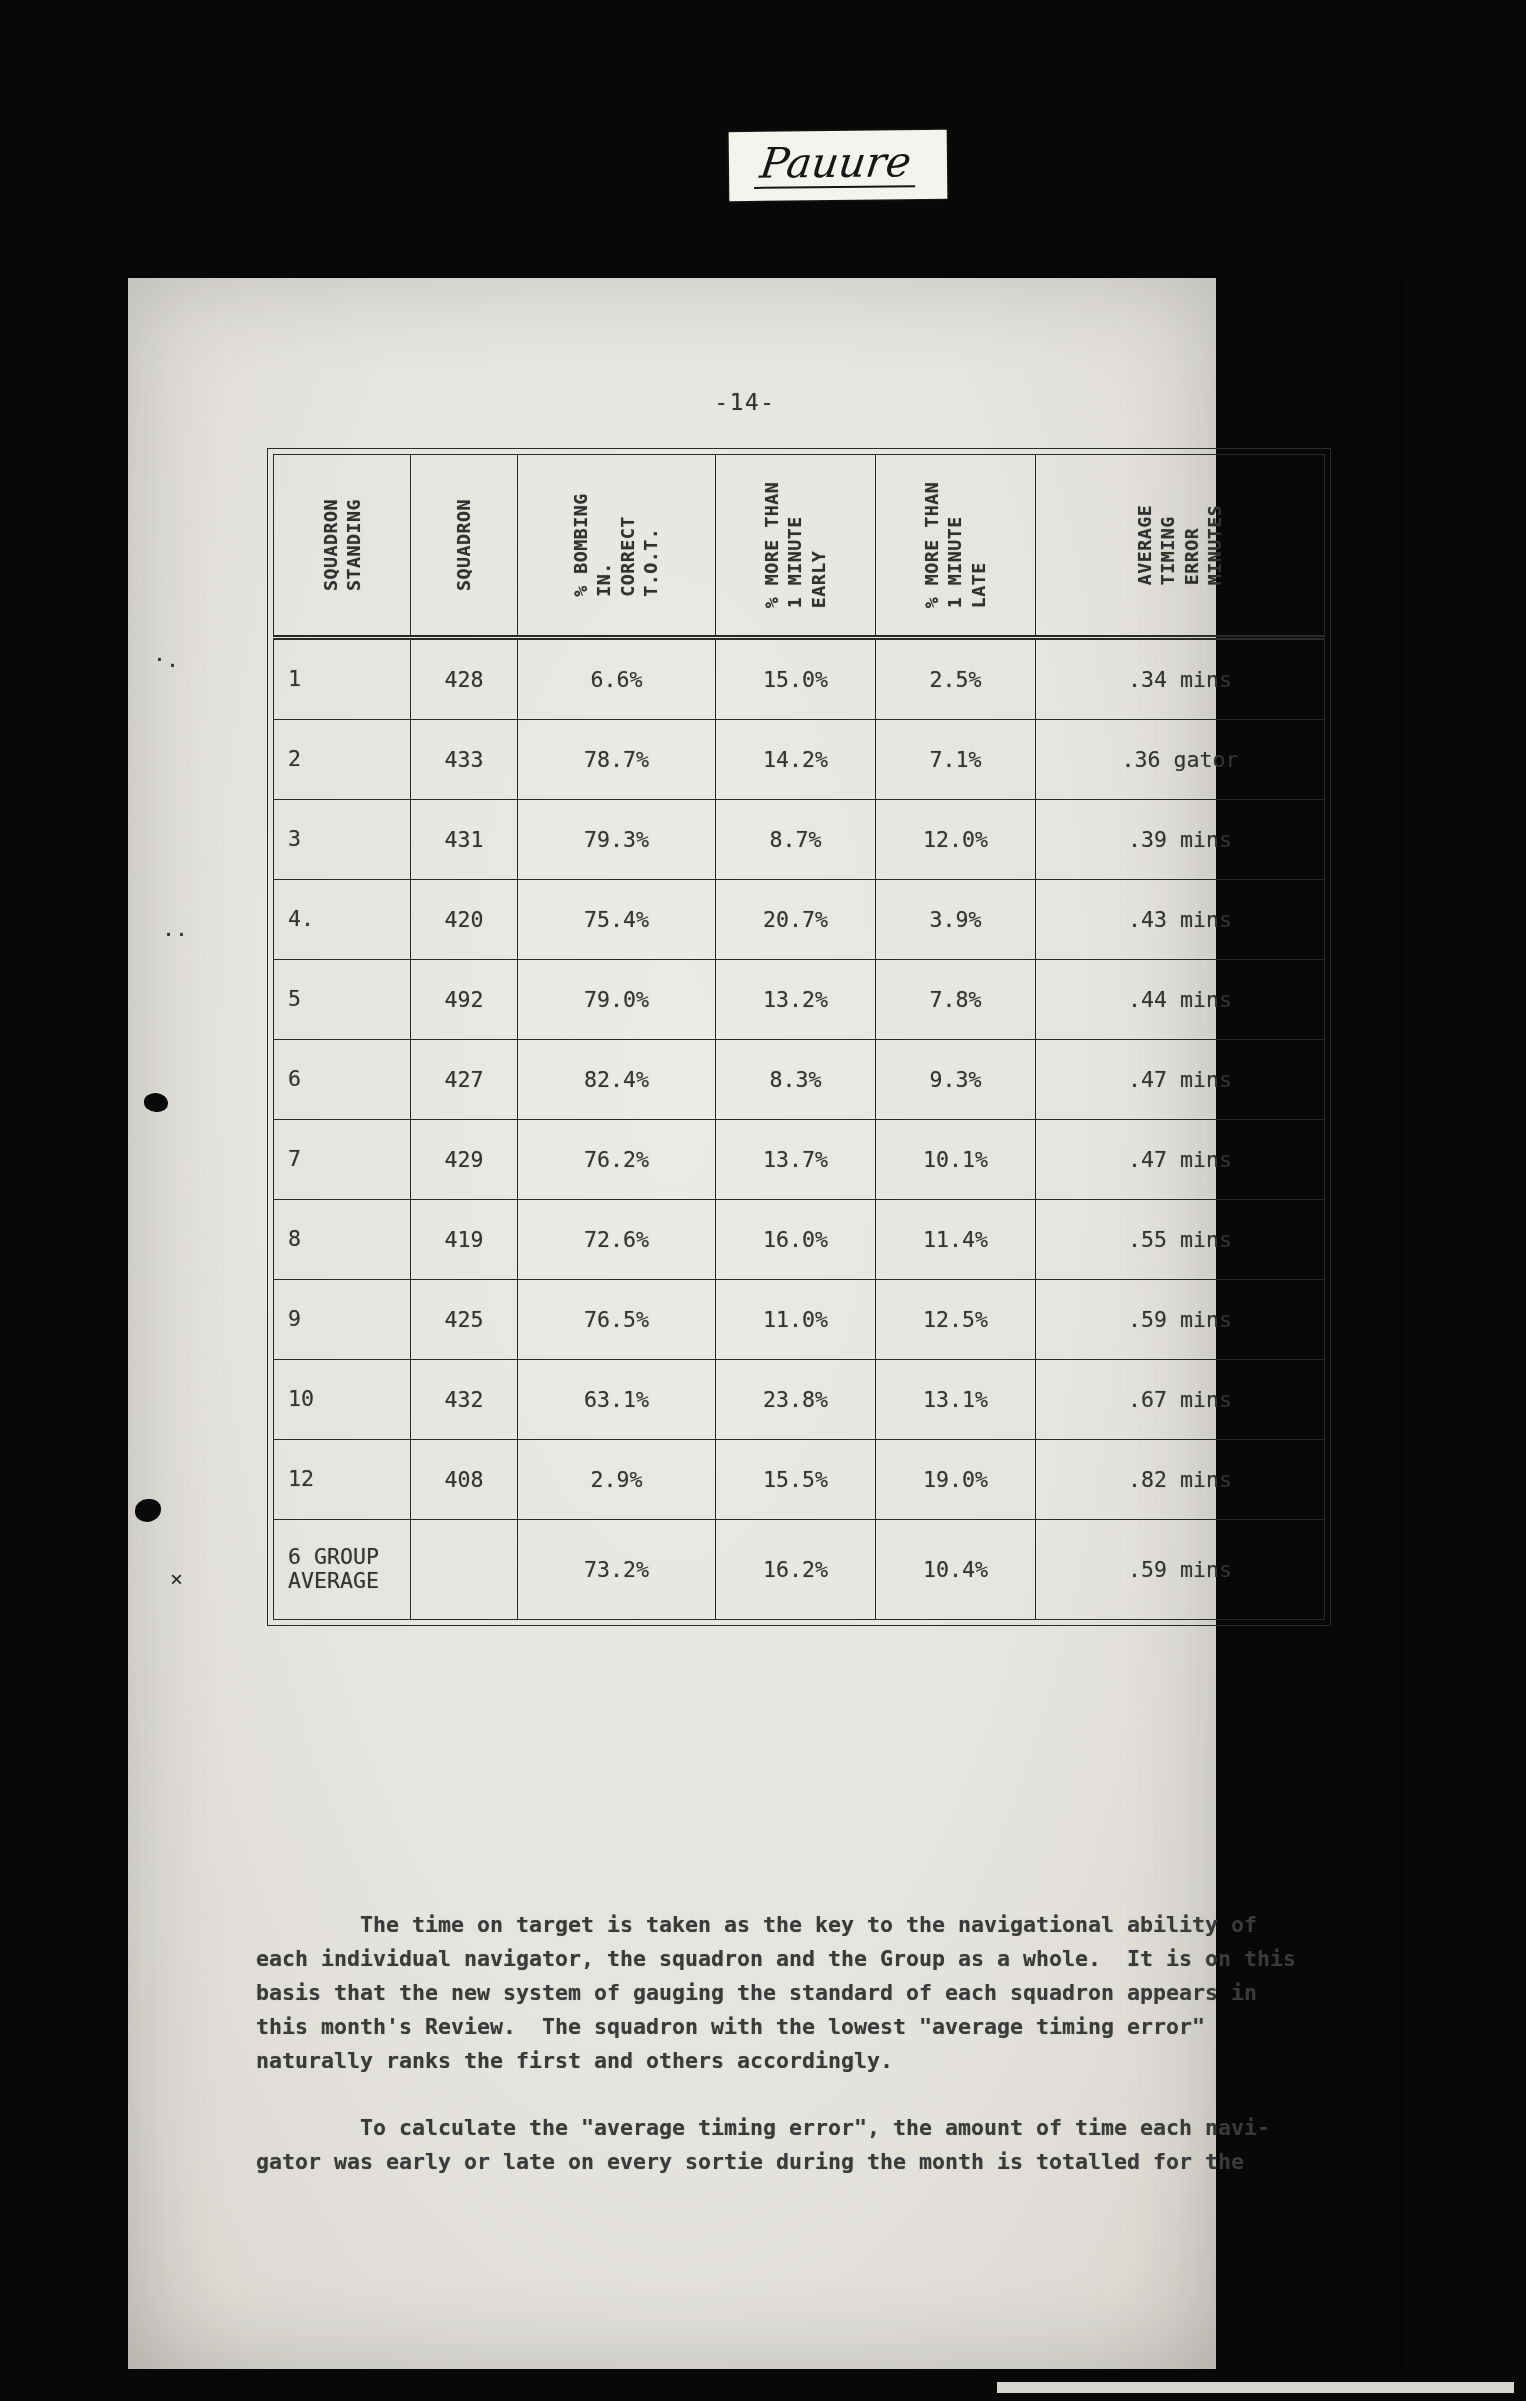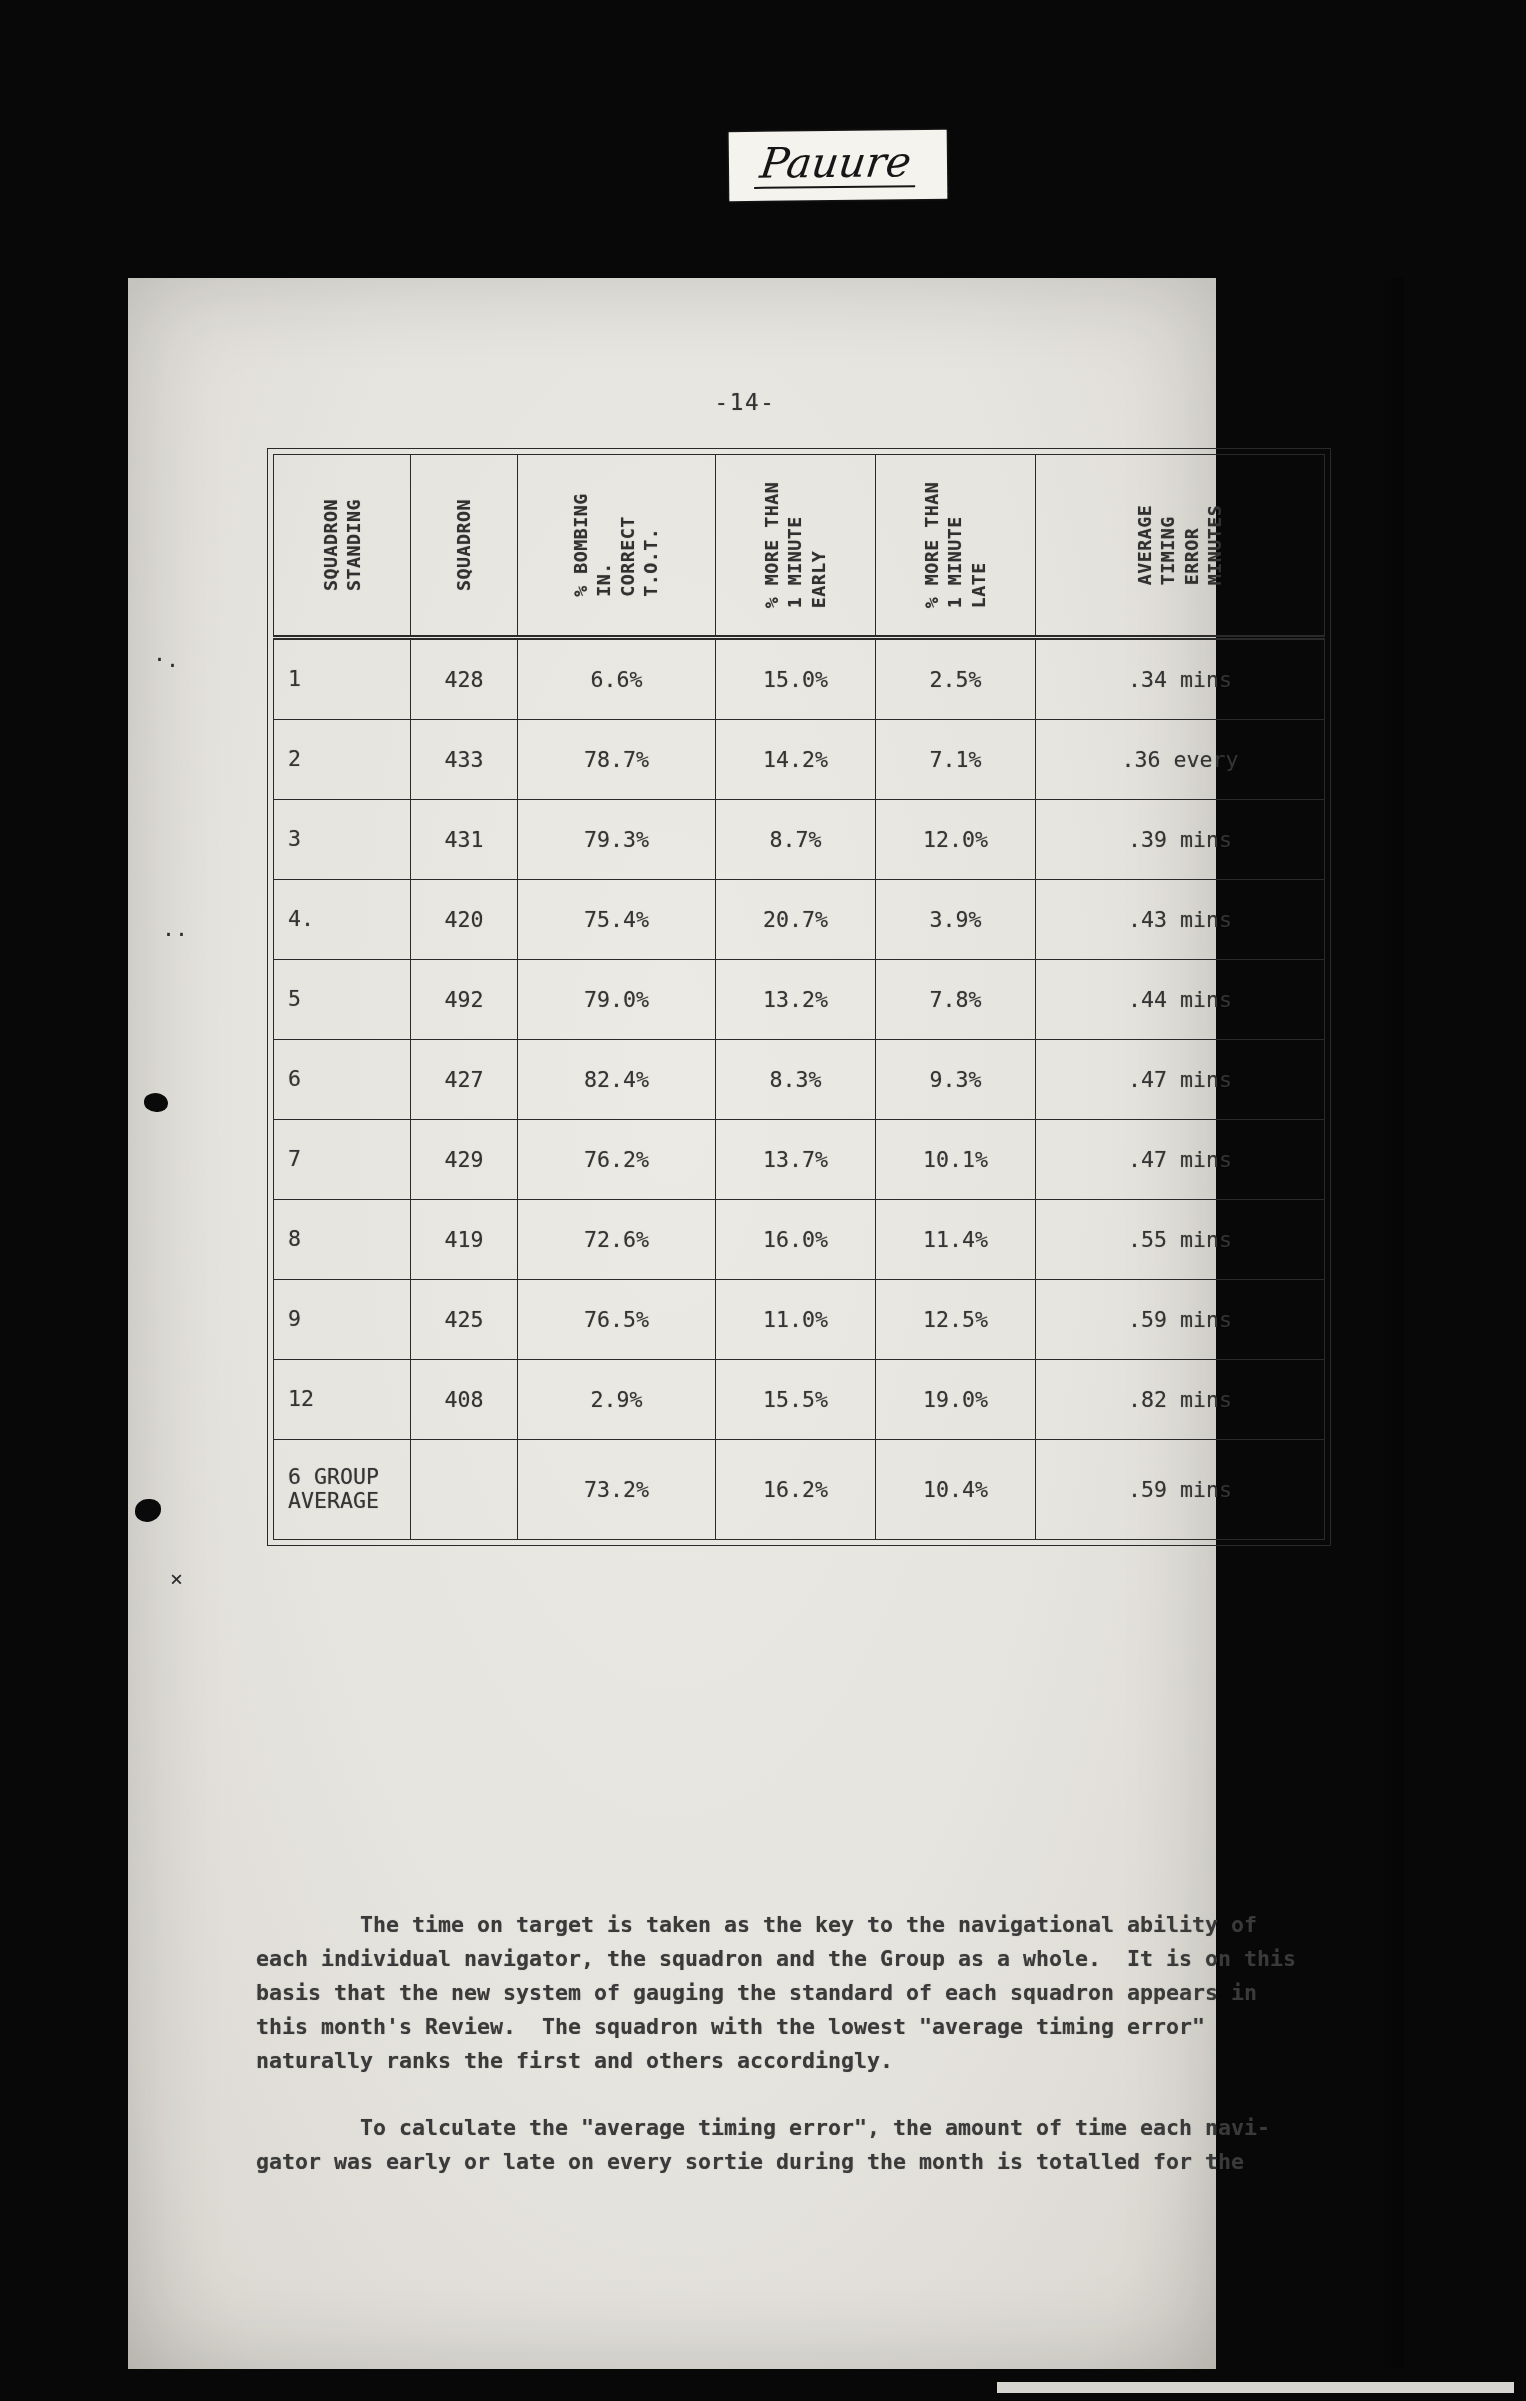--- a/index.html
+++ b/index.html
@@ -133,21 +133,21 @@
             <td>15.0%</td>
             <td>2.5%</td>
             <td>.34 mins</td>
           </tr>
           <tr>
             <td class="col-standing">2</td>
             <td>433</td>
             <td>78.7%</td>
             <td>14.2%</td>
             <td>7.1%</td>
-            <td>.36 every</td>
+            <td>.36 gator</td>
           </tr>
           <tr>
             <td class="col-standing">3</td>
             <td>431</td>
             <td>79.3%</td>
             <td>8.7%</td>
             <td>12.0%</td>
             <td>.39 mins</td>
           </tr>
           <tr>
@@ -190,20 +190,28 @@
             <td>11.4%</td>
             <td>.55 mins</td>
           </tr>
           <tr>
             <td class="col-standing">9</td>
             <td>425</td>
             <td>76.5%</td>
             <td>11.0%</td>
             <td>12.5%</td>
             <td>.59 mins</td>
+          </tr>
+          <tr>
+            <td class="col-standing">10</td>
+            <td>432</td>
+            <td>63.1%</td>
+            <td>23.8%</td>
+            <td>13.1%</td>
+            <td>.67 mins</td>
           </tr>
           <tr>
             <td class="col-standing">12</td>
             <td>408</td>
             <td>2.9%</td>
             <td>15.5%</td>
             <td>19.0%</td>
             <td>.82 mins</td>
           </tr>
           <tr class="group-row">

